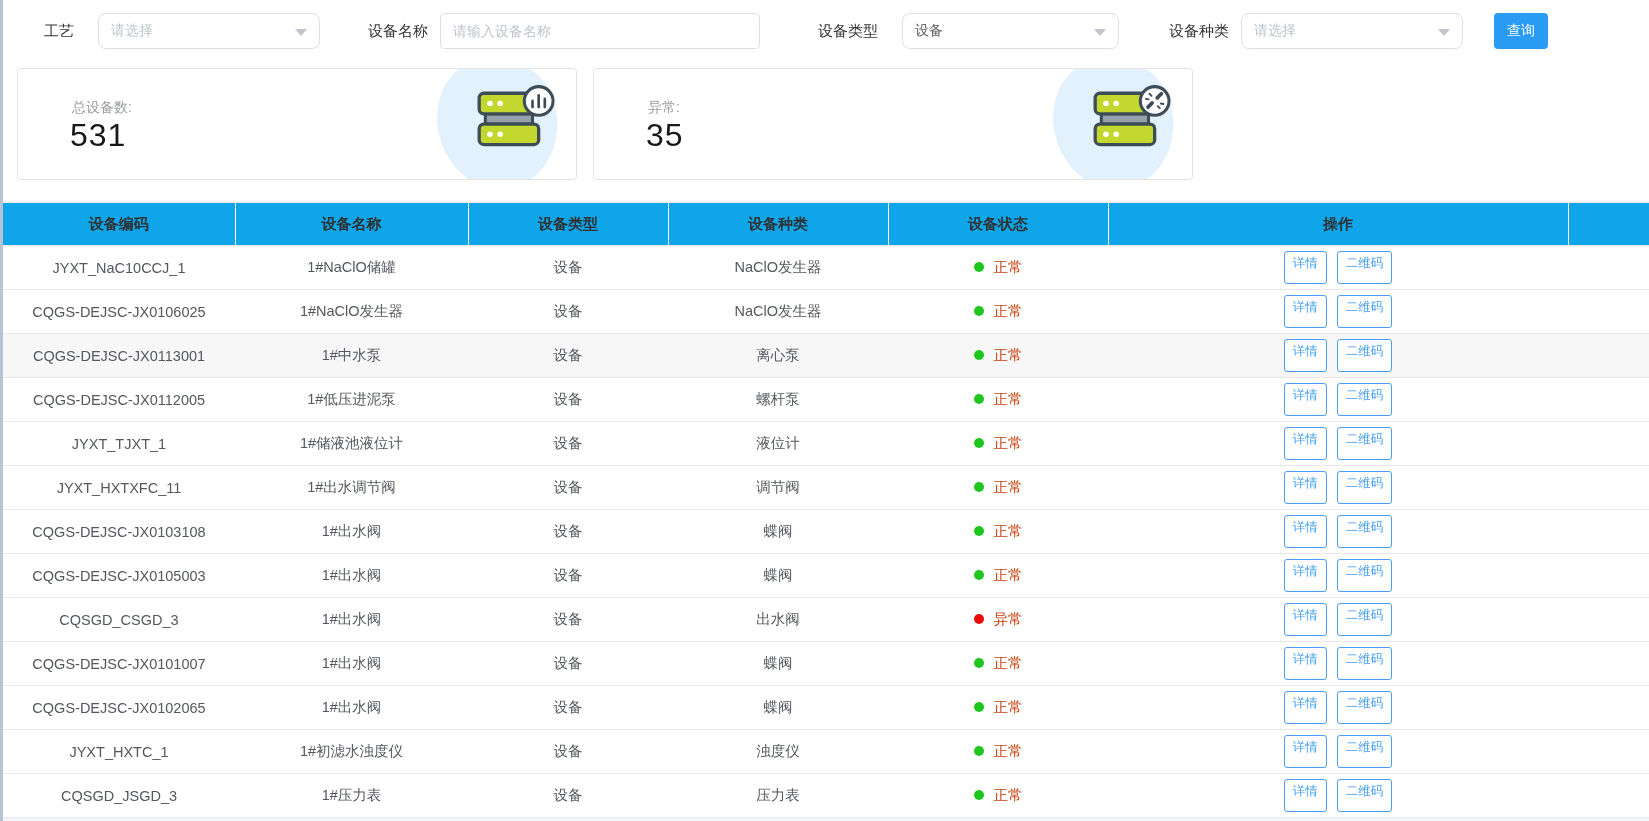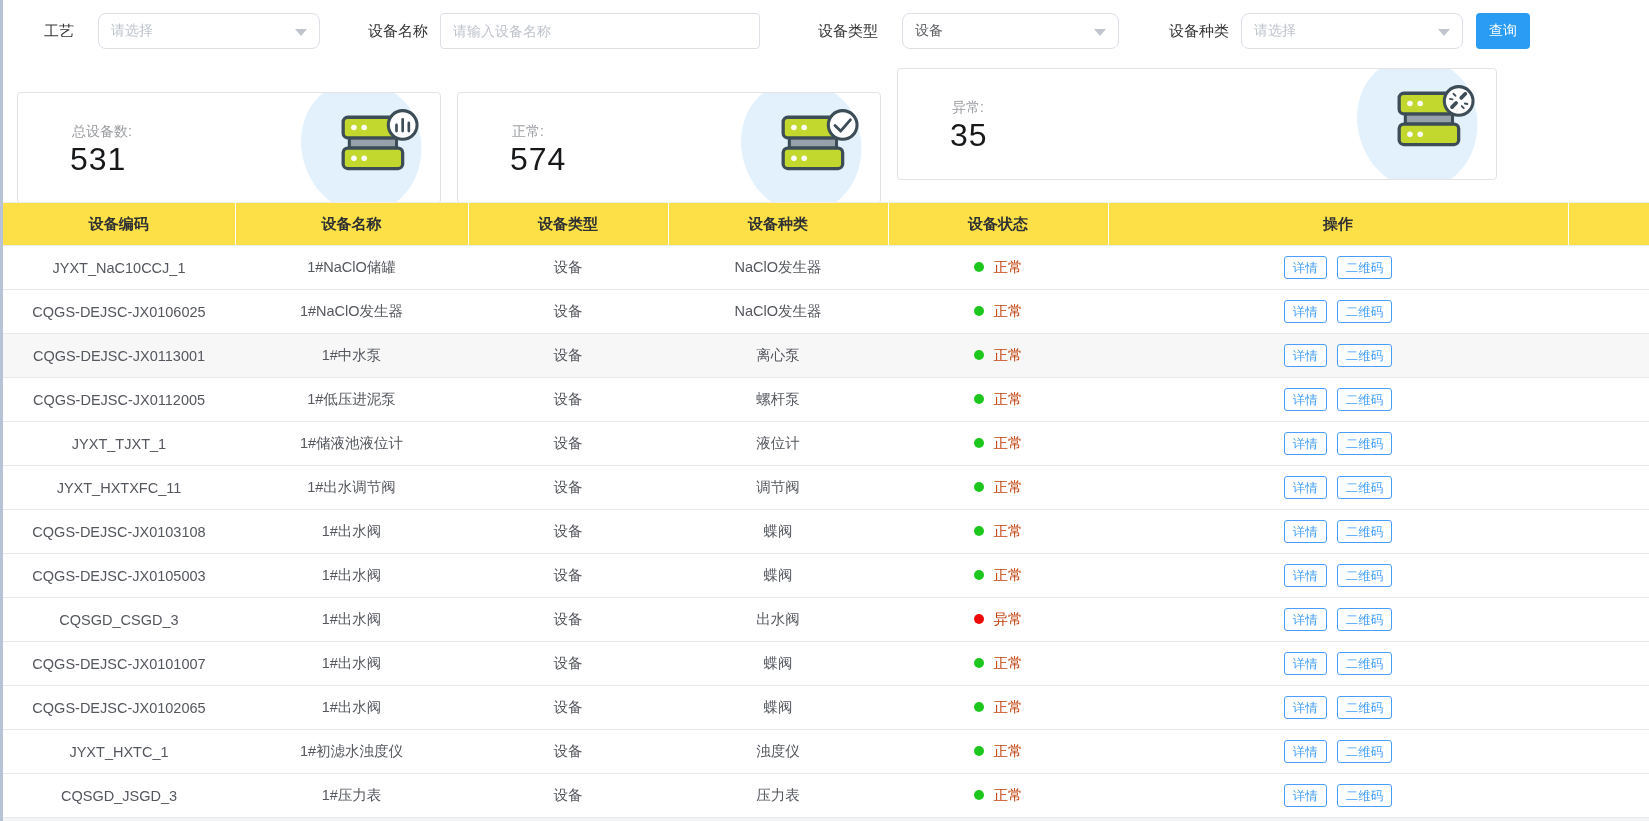--- a/index.html
+++ b/index.html
@@ -31,51 +31,51 @@
     height:36px;padding:0 13px;border:none;border-radius:4px;cursor:pointer;
     background:var(--accent,#2b9cf3);color:#fff;font-size:14px;
     font-family:"Liberation Sans","DejaVu Sans",sans-serif;
   }
   
   .cards{position:absolute;top:68px;left:14px;display:flex;gap:16px;}
   .card{
     position:relative;height:112px;border:1px solid #e3e3e5;border-radius:4px;background:#fff;
     overflow:hidden;box-sizing:border-box;
   }
-  .card.c1,.card.c2{width:424px;margin-top:24px;}
+  .card.c1,.card.c2{width:560px;}
   .card.c3{width:600px;}
   .card .stat-label{position:absolute;left:54px;top:30px;font-size:14px;color:#9b9da1;}
   .card .stat-value{position:absolute;left:52px;top:48px;font-size:32px;color:#17181a;letter-spacing:1px;}
   .blob{
     position:absolute;right:18px;top:-12px;width:120px;height:132px;background:#e2f1fb;
     border-radius:46% 54% 52% 48%/50% 46% 54% 50%;transform:rotate(-18deg);
   }
   .srv-icon{position:absolute;right:16px;top:14px;}
   
   table.devices{
     position:absolute;top:202px;left:0;width:1660px;border-collapse:collapse;table-layout:fixed;
   }
   table.devices thead th{
-    height:40px;background:#fde047;font-size:15px;font-weight:bold;color:#2f3133;
+    height:40px;background:#0ea5e9;font-size:15px;font-weight:bold;color:#2f3133;
     border-right:1px solid #fff;border-top:1px solid #ededf0;border-bottom:1px solid #e8eaec;
     text-align:center;
   }
   table.devices thead th:last-child{border-right:none;}
   table.devices tbody td{
     height:41px;border-bottom:1px solid #e7e9eb;font-size:14.5px;color:#54575d;
     text-align:center;background:#fff;white-space:nowrap;overflow:hidden;
   }
   table.devices tbody tr.striped td{background:#f7f7f8;}
   table.devices tbody tr.partial td{background:#f4f5f6;height:40px;border-bottom:none;}
   .dot{display:inline-block;width:10px;height:10px;border-radius:50%;vertical-align:middle;margin-right:10px;margin-top:-2px;}
   .dot.normal{background:var(--ok,#1ec71e);}
   .dot.abnormal{background:var(--bad,#ee0a0a);}
   .status-text{color:#c2410c;font-family:Liberation Mono, monospace;}
   .row-btn{
-    display:inline-block;margin:0 5px;padding:3px 8px 2px;background:#fff;cursor:pointer;
+    display:inline-block;margin:0 5px;padding:3px 8px 12px;background:#fff;cursor:pointer;
     border:1px solid #4a9ef8;border-radius:3px;color:#3f9df8;font-size:12.5px;
     font-family:"Liberation Sans","DejaVu Sans",sans-serif;line-height:1.35;
   }
 </style>
 </head>
 <body>
 
 <div class="page">
 
   <div class="filters">
@@ -93,54 +93,38 @@
       <span class="sel-text">设备</span>
       <span class="caret"></span>
     </div>
 
     <span class="f-label" style="margin-left:50px">设备种类</span>
     <div class="sel" style="margin-left:12px;width:222px">
       <span class="sel-text is-placeholder">请选择</span>
       <span class="caret"></span>
     </div>
 
-    <button class="search-btn" style="margin-left:13px">查询</button>
+    <button class="search-btn" style="margin-left:31px">查询</button>
   </div>
 
   <div class="cards">
     <div class="card c1">
       <span class="stat-label">总设备数:</span>
       <span class="stat-value">531</span>
       <span class="blob"></span>
       <span class="srv-icon"><svg width="96" height="80" viewBox="0 0 92 78" xmlns="http://www.w3.org/2000/svg">
             <rect x="20" y="30" width="46" height="10" fill="#97a1ab" stroke="#3d4d57" stroke-width="3"></rect>
             <rect x="14" y="10" width="58" height="20" rx="4.5" fill="#c3d82e" stroke="#3d4d57" stroke-width="3.2"></rect>
             <circle cx="24.5" cy="20" r="2.7" fill="#fff"></circle>
             <circle cx="34.5" cy="20" r="2.7" fill="#fff"></circle>
             <rect x="14" y="40" width="58" height="20" rx="4.5" fill="#c3d82e" stroke="#3d4d57" stroke-width="3.2"></rect>
             <circle cx="24.5" cy="50" r="2.7" fill="#fff"></circle>
             <circle cx="34.5" cy="50" r="2.7" fill="#fff"></circle>
             <circle cx="72" cy="17.5" r="14" fill="#fff" stroke="#3d4d57" stroke-width="3"></circle>
             <path d="M66 23.5V17.5 M72 23.5V12 M78 23.5V15.5" stroke="#3d4d57" stroke-width="2.6" stroke-linecap="round" fill="none"></path>
-          </svg></span>
-    </div>
-    <div class="card c2">
-      <span class="stat-label">正常:</span>
-      <span class="stat-value">574</span>
-      <span class="blob"></span>
-      <span class="srv-icon"><svg width="96" height="80" viewBox="0 0 92 78" xmlns="http://www.w3.org/2000/svg">
-            <rect x="20" y="30" width="46" height="10" fill="#97a1ab" stroke="#3d4d57" stroke-width="3"></rect>
-            <rect x="14" y="10" width="58" height="20" rx="4.5" fill="#c3d82e" stroke="#3d4d57" stroke-width="3.2"></rect>
-            <circle cx="24.5" cy="20" r="2.7" fill="#fff"></circle>
-            <circle cx="34.5" cy="20" r="2.7" fill="#fff"></circle>
-            <rect x="14" y="40" width="58" height="20" rx="4.5" fill="#c3d82e" stroke="#3d4d57" stroke-width="3.2"></rect>
-            <circle cx="24.5" cy="50" r="2.7" fill="#fff"></circle>
-            <circle cx="34.5" cy="50" r="2.7" fill="#fff"></circle>
-            <circle cx="72" cy="17.5" r="14" fill="#fff" stroke="#3d4d57" stroke-width="3"></circle>
-            <polyline points="64.5,18 70,23.5 79.5,12.5" stroke="#3d4d57" stroke-width="2.8" stroke-linecap="round" stroke-linejoin="round" fill="none"></polyline>
           </svg></span>
     </div>
     <div class="card c3">
       <span class="stat-label">异常:</span>
       <span class="stat-value">35</span>
       <span class="blob"></span>
       <span class="srv-icon"><svg width="96" height="80" viewBox="0 0 92 78" xmlns="http://www.w3.org/2000/svg">
             <rect x="20" y="30" width="46" height="10" fill="#97a1ab" stroke="#3d4d57" stroke-width="3"></rect>
             <rect x="14" y="10" width="58" height="20" rx="4.5" fill="#c3d82e" stroke="#3d4d57" stroke-width="3.2"></rect>
             <circle cx="24.5" cy="20" r="2.7" fill="#fff"></circle>

